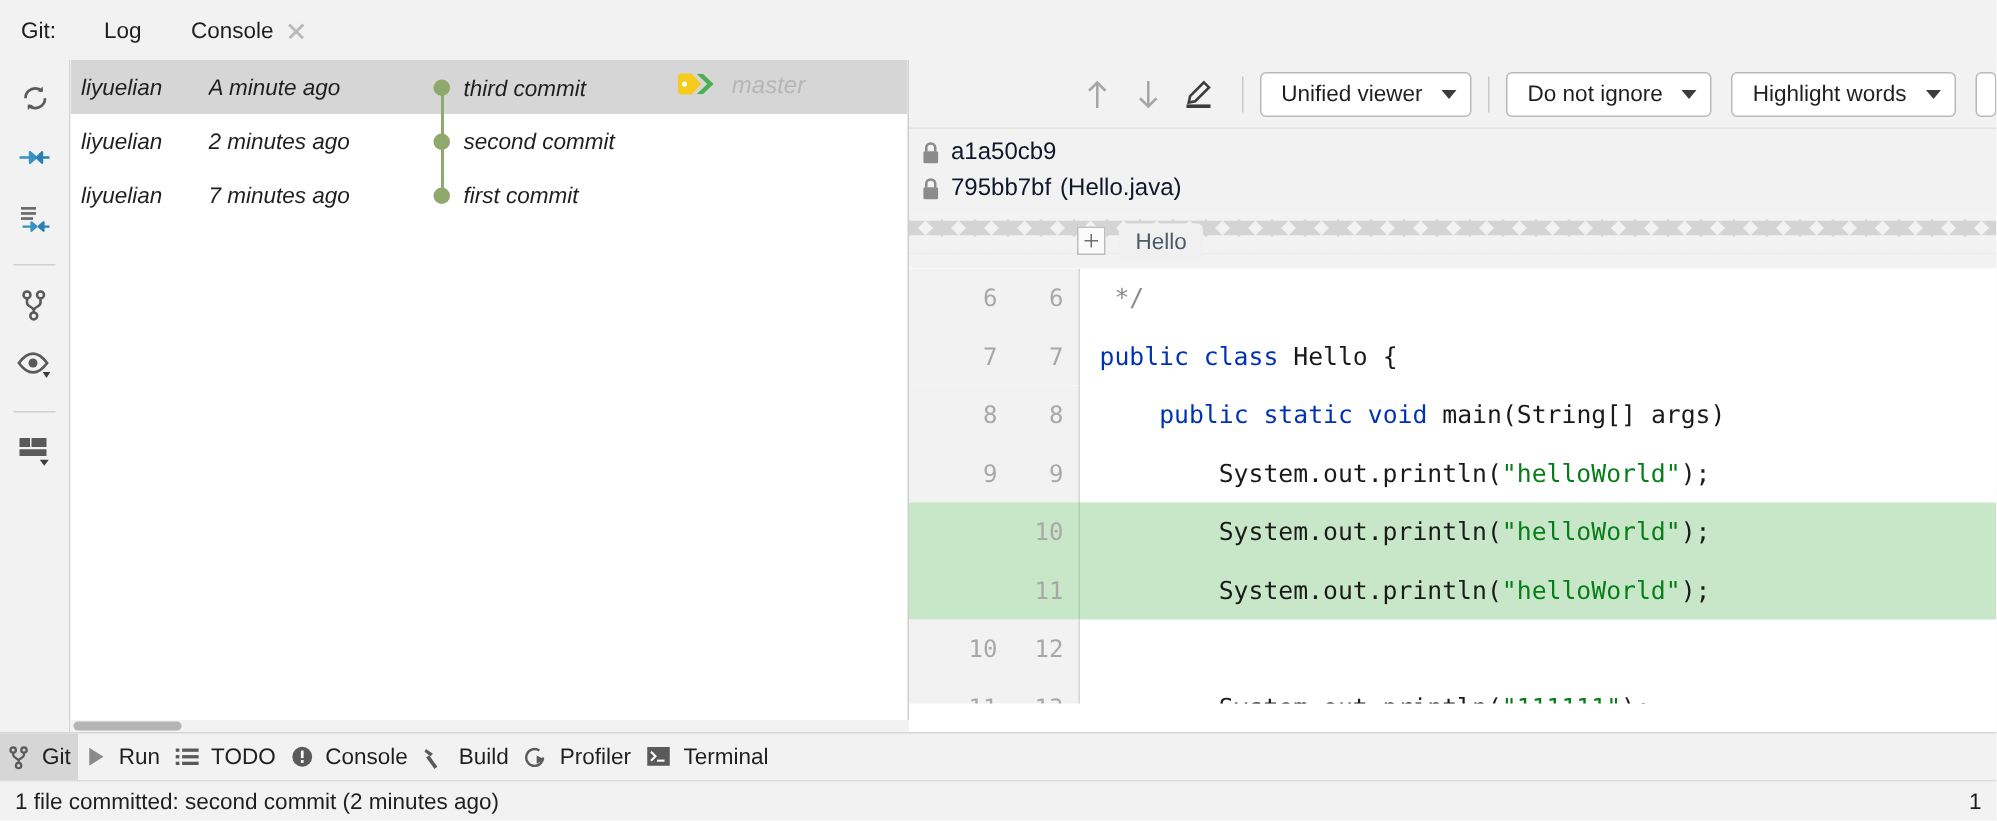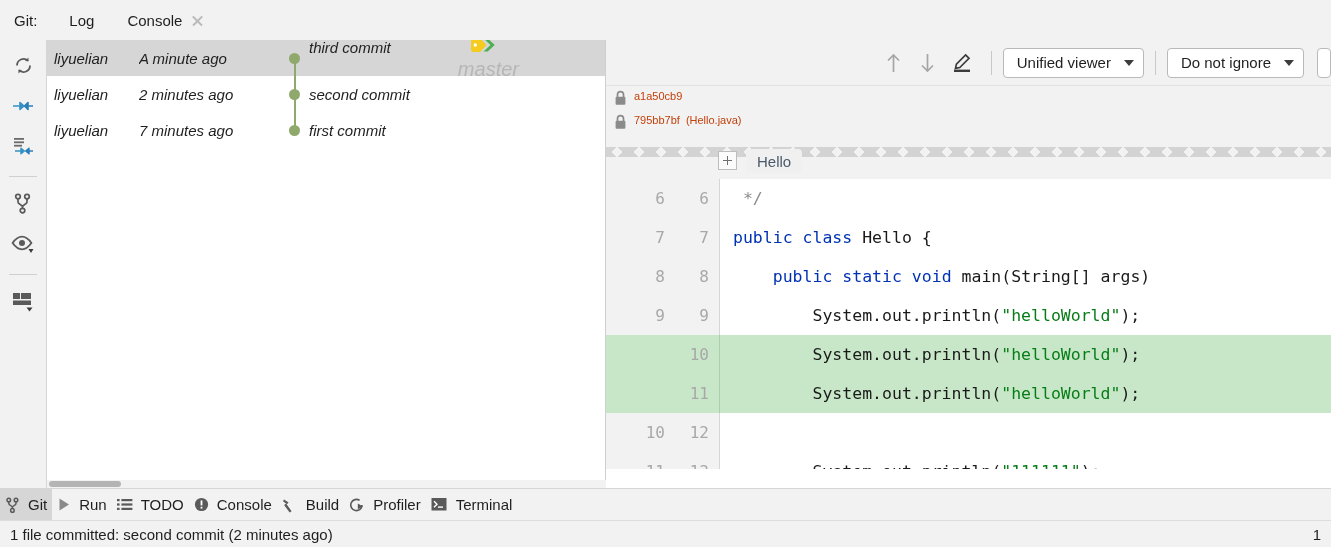--- a/index.html
+++ b/index.html
@@ -152,22 +152,21 @@
     left: 10.5px;
     width: 2.4px;
     background: #8fa86b;
   }
   .c-subject { flex: 1 1 auto; overflow: hidden; }
   .c-ref {
     display: inline-flex;
     align-items: center;
     margin-left: 56px;
     color: #b6b6b6;
-    font-size: 20px;
-    flex-direction: column;
+    font-size: 16px;
   }
   .c-ref .ref-label { margin-left: 7px; }
 
   
   .left-hscroll {
     position: absolute;
     left: 47px; top: 480px;
     width: 559px; height: 8px;
     background: #f2f2f2;
   }
@@ -230,23 +229,24 @@
     border-top: 6.5px solid #3c3c3c;
     margin-left: 13px;
   }
 
   .diff-heads {
     background: #f2f2f2;
     padding: 4px 0 5px 8px;
   }
   .diff-head-row {
     display: flex;
+    align-items: center;
     height: 24px;
-    font-size: 11px;
-    color: #c2410c;
+    font-size: 16px;
+    color: #0f172a;
     white-space: nowrap;
   }
   .lock-ico { margin-right: 7px; display: flex; }
 
   
   .hunk-sep {
     position: relative;
     height: 36px;
     background: #f2f2f2;
     overflow: hidden;
@@ -554,20 +554,24 @@
         <span class="caret"></span>
       </span>
 
       <span class="tb-div" style="margin-left:-2px;"></span>
 
       <span class="combo">
         <span>Do not ignore</span>
         <span class="caret"></span>
       </span>
 
+      <span class="combo">
+        <span>Highlight words</span>
+        <span class="caret"></span>
+      </span>
 
       <span class="combo" style="margin-right:0;width:14px;padding:0;"></span>
     </div>
 
     <div class="diff-heads">
       <div class="diff-head-row">
         <span class="lock-ico">
           <svg width="13" height="16" viewBox="0 0 13 16">
             <path d="M3.5 7V4.6a3 3 0 0 1 6 0V7" fill="none" stroke="#8b8b8b" stroke-width="1.7"></path>
             <rect x="1.6" y="6.8" width="9.8" height="8" rx="1" fill="#8b8b8b"></rect>

